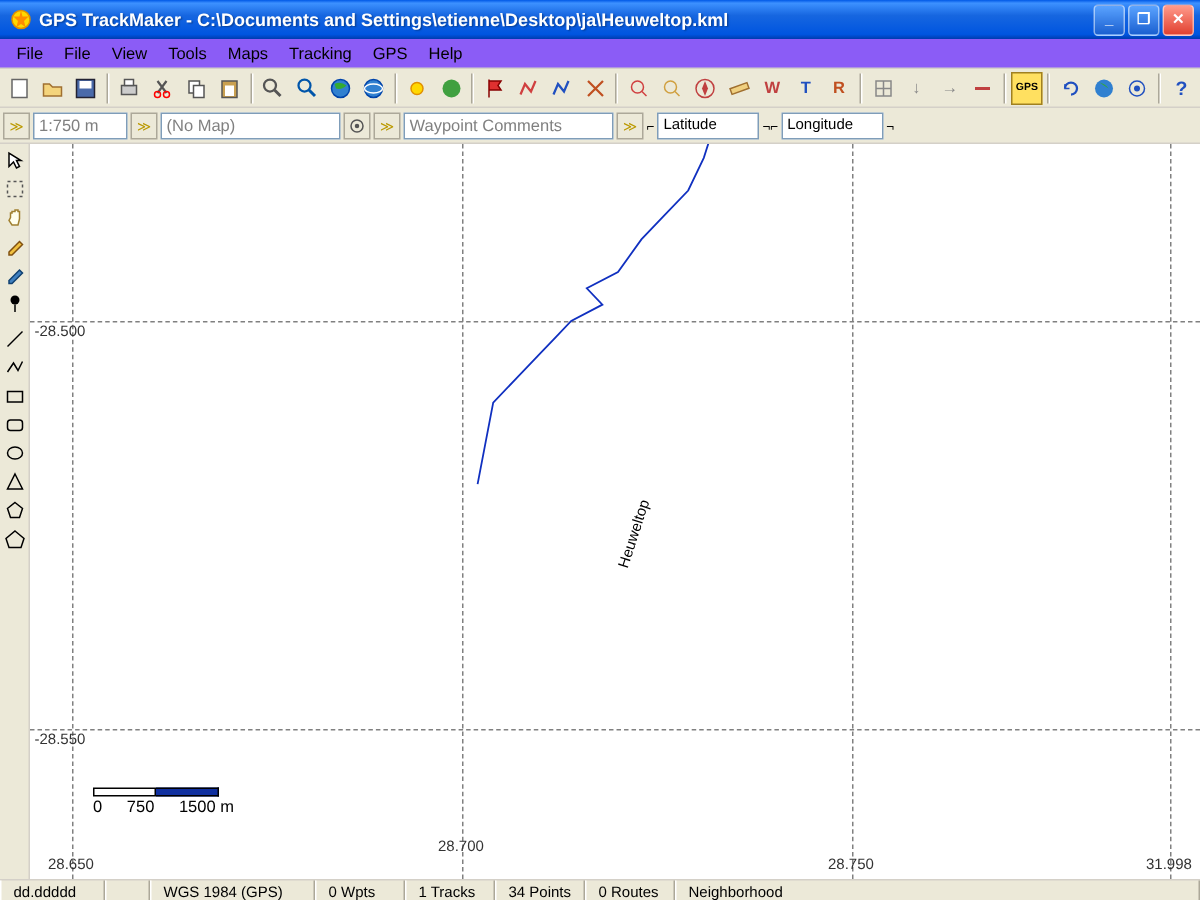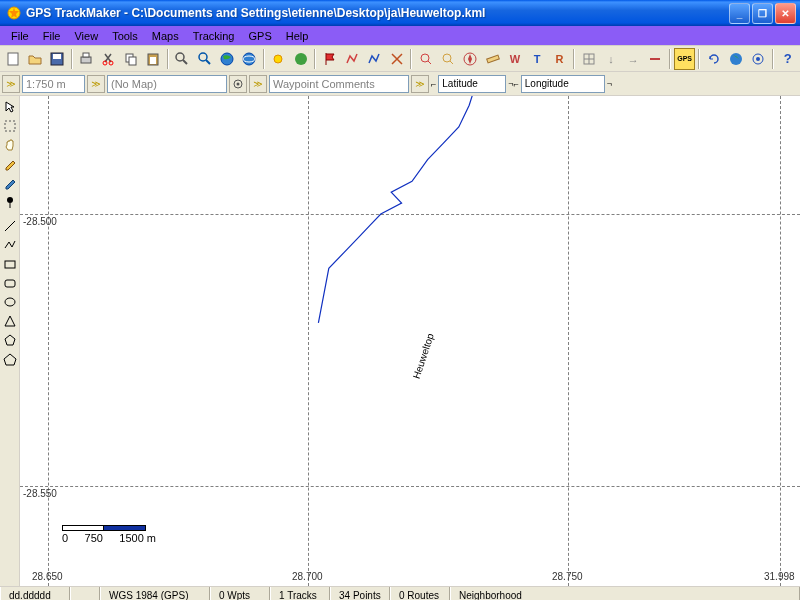--- a/index.html
+++ b/index.html
@@ -251,21 +251,21 @@
         <circle cx="6" cy="6" r="4" fill="none" stroke="#555"></circle>
         <circle cx="6" cy="6" r="1.5" fill="#555"></circle>
       </svg>
     </div>
   <div class="smallbtn" style="color:#bb9900">≫</div>
   <input class="textbox gray" style="width: 140px;" value="Waypoint Comments">
   <div class="smallbtn" style="color:#bb9900">≫</div>
   <span style="font-size:9px">⌐</span>
   <input class="textbox" style="width: 68px; font-size: 10px;" value="Latitude">
   <span style="font-size:9px">¬⌐</span>
-  <input class="textbox" style="width: 84px; font-size: 10px;" value="Longitude">
+  <input class="textbox" style="width: 68px; font-size: 10px;" value="Longitude">
   <span style="font-size:9px">¬</span>
 </div>
 
 <div class="work">
   <div class="lefttools">
     <div class="ltbtn">
         <svg width="14" height="14">
           <path d="M3 2 L3 11 L6 8 L8 12 L10 11 L8 7 L11 7 Z" fill="#fff" stroke="#000"></path>
         </svg>
       </div>
@@ -342,21 +342,21 @@
     <div class="gridline-h" style="top:118px"></div>
     <div class="gridline-h" style="top:390px"></div>
     <div class="gridline-v" style="left:28px"></div>
     <div class="gridline-v" style="left:288px"></div>
     <div class="gridline-v" style="left:548px"></div>
     <div class="gridline-v" style="left:760px"></div>
 
     <div class="gridlabel" style="top:120px;left:3px">-28.500</div>
     <div class="gridlabel" style="top:392px;left:3px">-28.550</div>
     <div class="gridlabel" style="bottom:4px;left:12px">28.650</div>
-    <div class="gridlabel" style="bottom:4px;left:272px">28.700</div>
+    <div class="gridlabel" style="bottom:16px;left:272px">28.700</div>
     <div class="gridlabel" style="bottom:4px;left:532px">28.750</div>
     <div class="gridlabel" style="bottom:4px;left:744px">31.998</div>
 
     <svg class="trackpath" width="780" height="490">
       <path id="trackline" fill="none" stroke="#1030c0" stroke-width="1.2" d="M298.4 226.8 L303.6 199.6 L308.8 172.4 L324.4 156.1 L340.0 139.8 L350.4 128.9 L360.8 118.0 L381.6 107.1 L371.2 96.2 L392.0 85.4 L407.6 63.6 L423.2 47.3 L438.8 31.0 L449.2 9.2 L454.4 -7.1 L449.2 -23.4 L438.8 -34.3 L423.2 -45.2 L407.6 -56.1 L392.0 -67.0 L381.6 -77.8 L371.2 -83.3 L355.6 -99.6 L340.0 -115.9 L324.4 -126.8 L308.8 -137.7 L298.4 -148.6 L293.2 -159.4 L282.8 -170.3 L288.0 -181.2 L272.4 -192.1 L288.0 -203.0 L277.6 -213.8 L282.8 -224.7 "></path>
     </svg>
 
     <div class="tracklabel" style="top:277px;left:396px">Heuweltop</div>
 
     <div class="scalebar">

